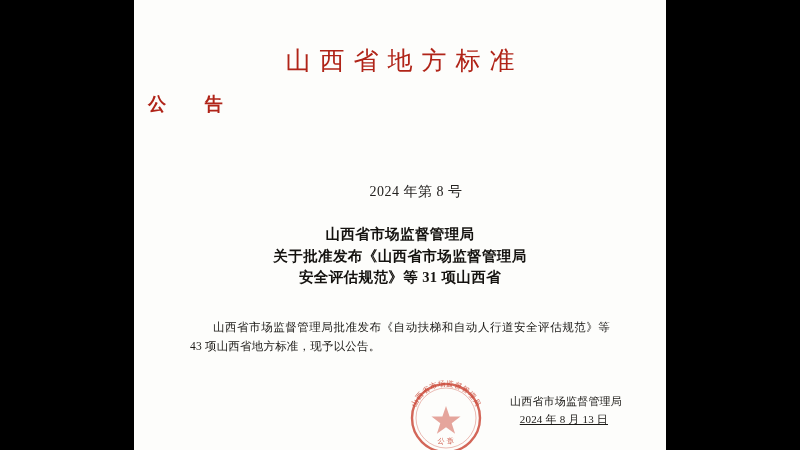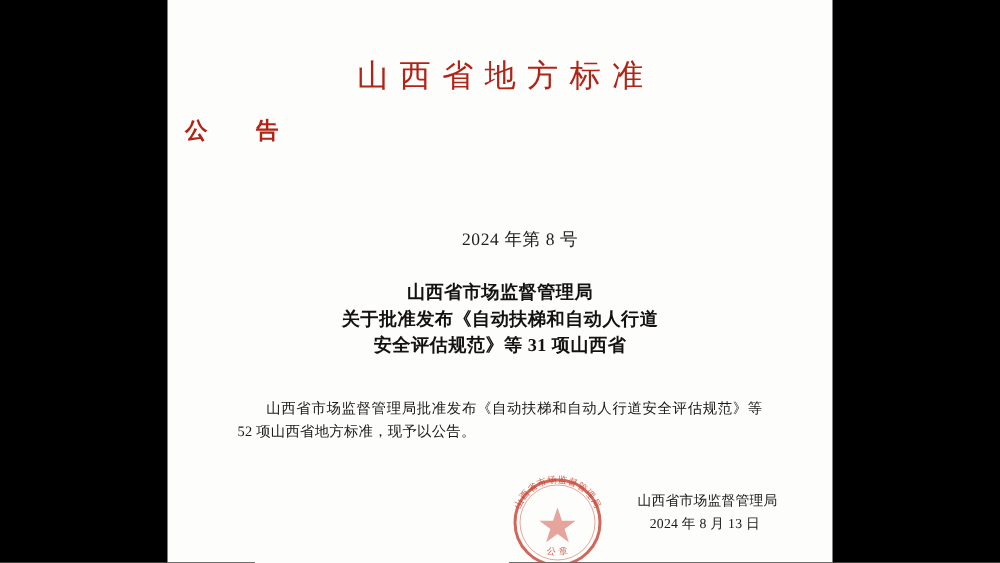--- a/index.html
+++ b/index.html
@@ -105,20 +105,21 @@
     font-size: 11px;
     line-height: 18px;
     letter-spacing: 0.2px;
   }
   .sig-line {
     display: block;
     white-space: nowrap;
   }
   .sig-date {
     padding-right: 14px;
+    text-decoration: underline;
   }
   .seal {
     position: absolute;
     left: 264px;
     top: 370px;
     width: 96px;
     height: 96px;
     pointer-events: none;
   }
   .seal svg {
@@ -140,25 +141,25 @@
     <div class="doc-inner">
 
       <div class="title-main">山西省地方标准</div>
 
       <div class="title-sub">公  告</div>
 
       <div class="issue-no">2024 年第 8 号</div>
 
       <div class="headline">
         <div>山西省市场监督管理局</div>
-        <div>关于批准发布《自动扶梯和自动人行道</div>
+        <div>关于批准发布《山西省市场监督管理局</div>
         <div>安全评估规范》等 31 项山西省</div>
       </div>
 
-      <div class="body-text">山西省市场监督管理局批准发布《自动扶梯和自动人行道安全评估规范》等 52 项山西省地方标准，现予以公告。</div>
+      <div class="body-text">山西省市场监督管理局批准发布《自动扶梯和自动人行道安全评估规范》等 43 项山西省地方标准，现予以公告。</div>
 
       <div class="signature">
         <span class="sig-line">山西省市场监督管理局</span>
         <span class="sig-line sig-date">2024 年 8 月 13 日</span>
       </div>
 
       <div class="seal">
         <svg width="96" height="96" viewBox="0 0 96 96" xmlns="http://www.w3.org/2000/svg">
           <defs>
             <path id="sealTopArc" d="M 16,48 A 32,32 0 0 1 80,48"></path>

